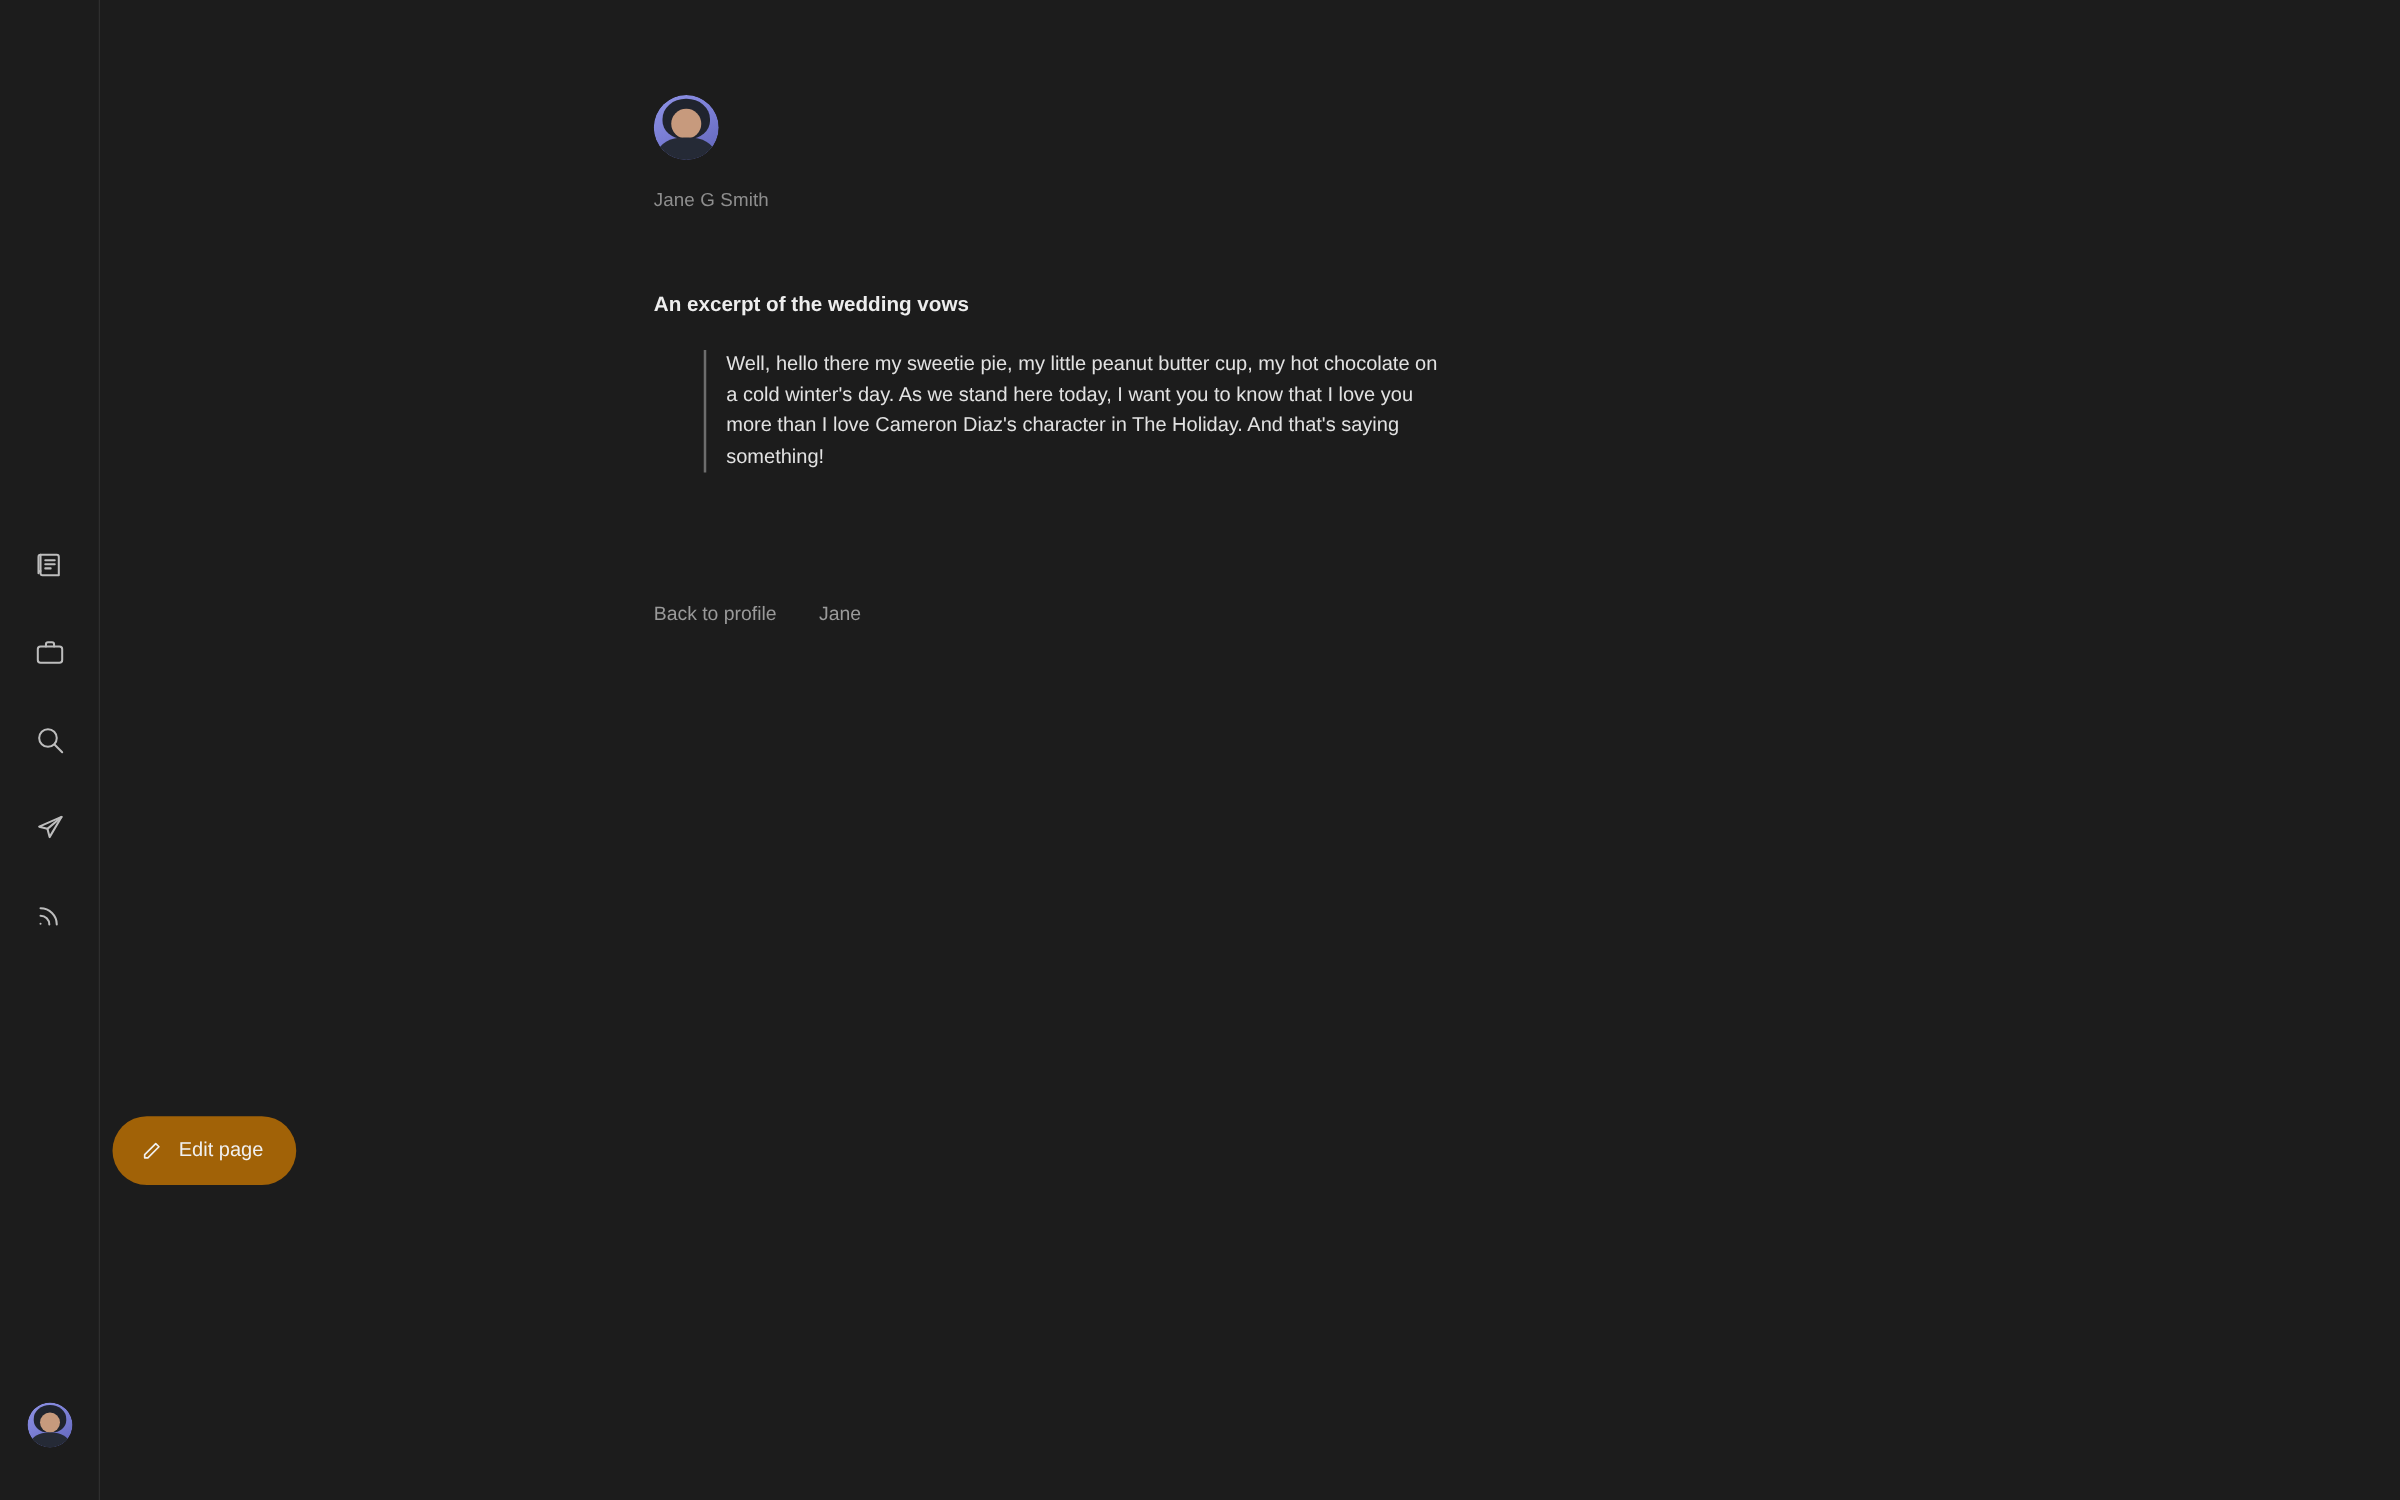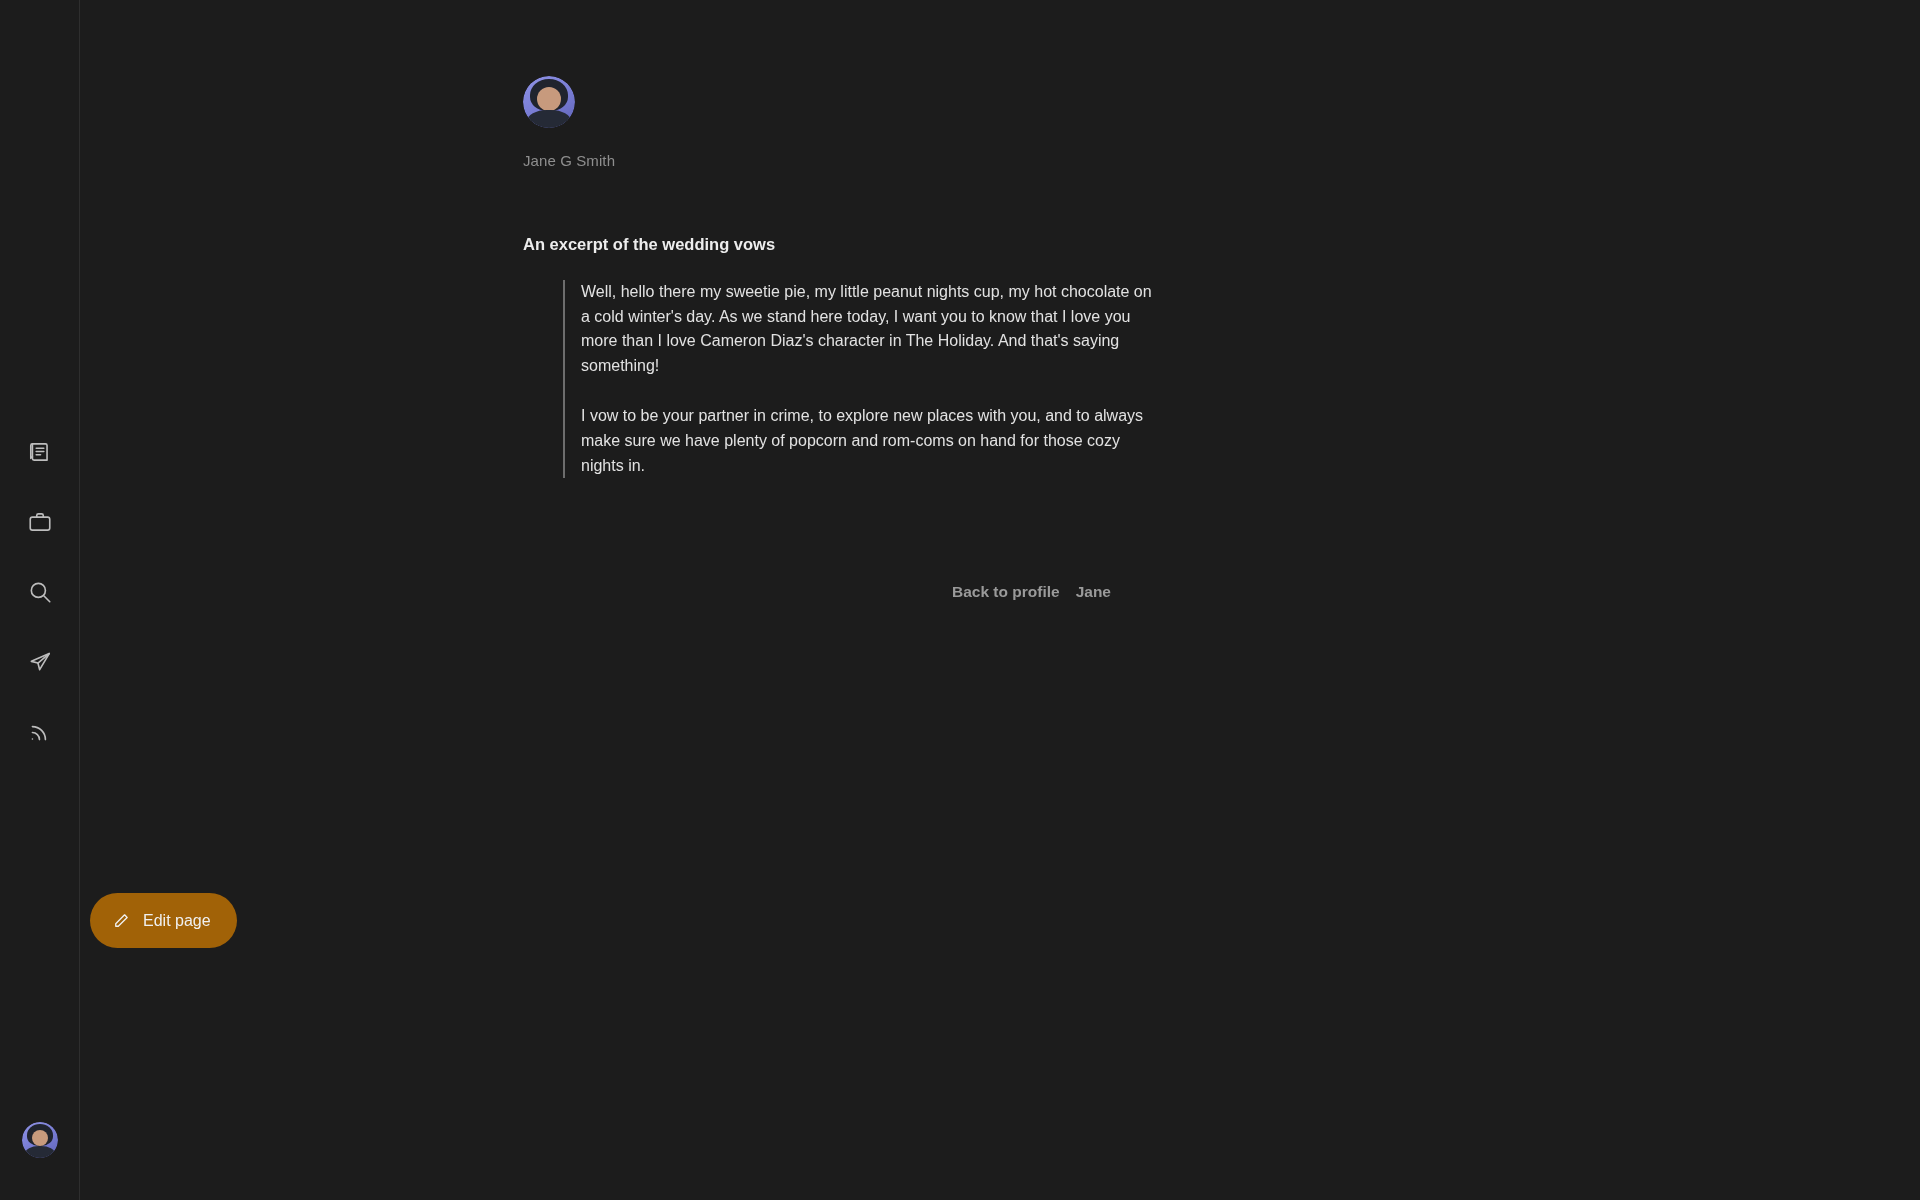--- a/index.html
+++ b/index.html
@@ -123,24 +123,23 @@
     margin: 0 0 26px 0;
     font-size: 16px;
     line-height: 24.6px;
     color: #e2e2e2;
   }
   .quote p:last-child { margin-bottom: 0; }
 
   .page-links {
     margin-top: 105px;
     display: flex;
-    gap: 16px;
-    justify-content: flex-end;
+    gap: 34px;
+    justify-content: flex-start;
     width: 588px;
-    font-weight: bold;
   }
   .page-links a {
     font-size: 15.5px;
     color: #9a9a9a;
     text-decoration: none;
     cursor: pointer;
   }
 
   
   .edit-btn {
@@ -237,22 +236,21 @@
         <div class="face"></div>
         <div class="body"></div>
       </div>
     </div>
 
     <div class="author">Jane G Smith</div>
 
     <h2 class="section-heading">An excerpt of the wedding vows</h2>
 
     <blockquote class="quote">
-      <p>Well, hello there my sweetie pie, my little peanut nights cup, my hot chocolate on a cold winter's day. As we stand here today, I want you to know that I love you more than I love Cameron Diaz's character in The Holiday. And that's saying something!</p>
-      <p>I vow to be your partner in crime, to explore new places with you, and to always make sure we have plenty of popcorn and rom-coms on hand for those cozy nights in.</p>
+      <p>Well, hello there my sweetie pie, my little peanut butter cup, my hot chocolate on a cold winter's day. As we stand here today, I want you to know that I love you more than I love Cameron Diaz's character in The Holiday. And that's saying something!</p>
     </blockquote>
 
     <div class="page-links">
       <a>Back to profile</a>
       <a>Jane</a>
     </div>
   </div>
 
   <button class="edit-btn">
     <span class="pencil">

